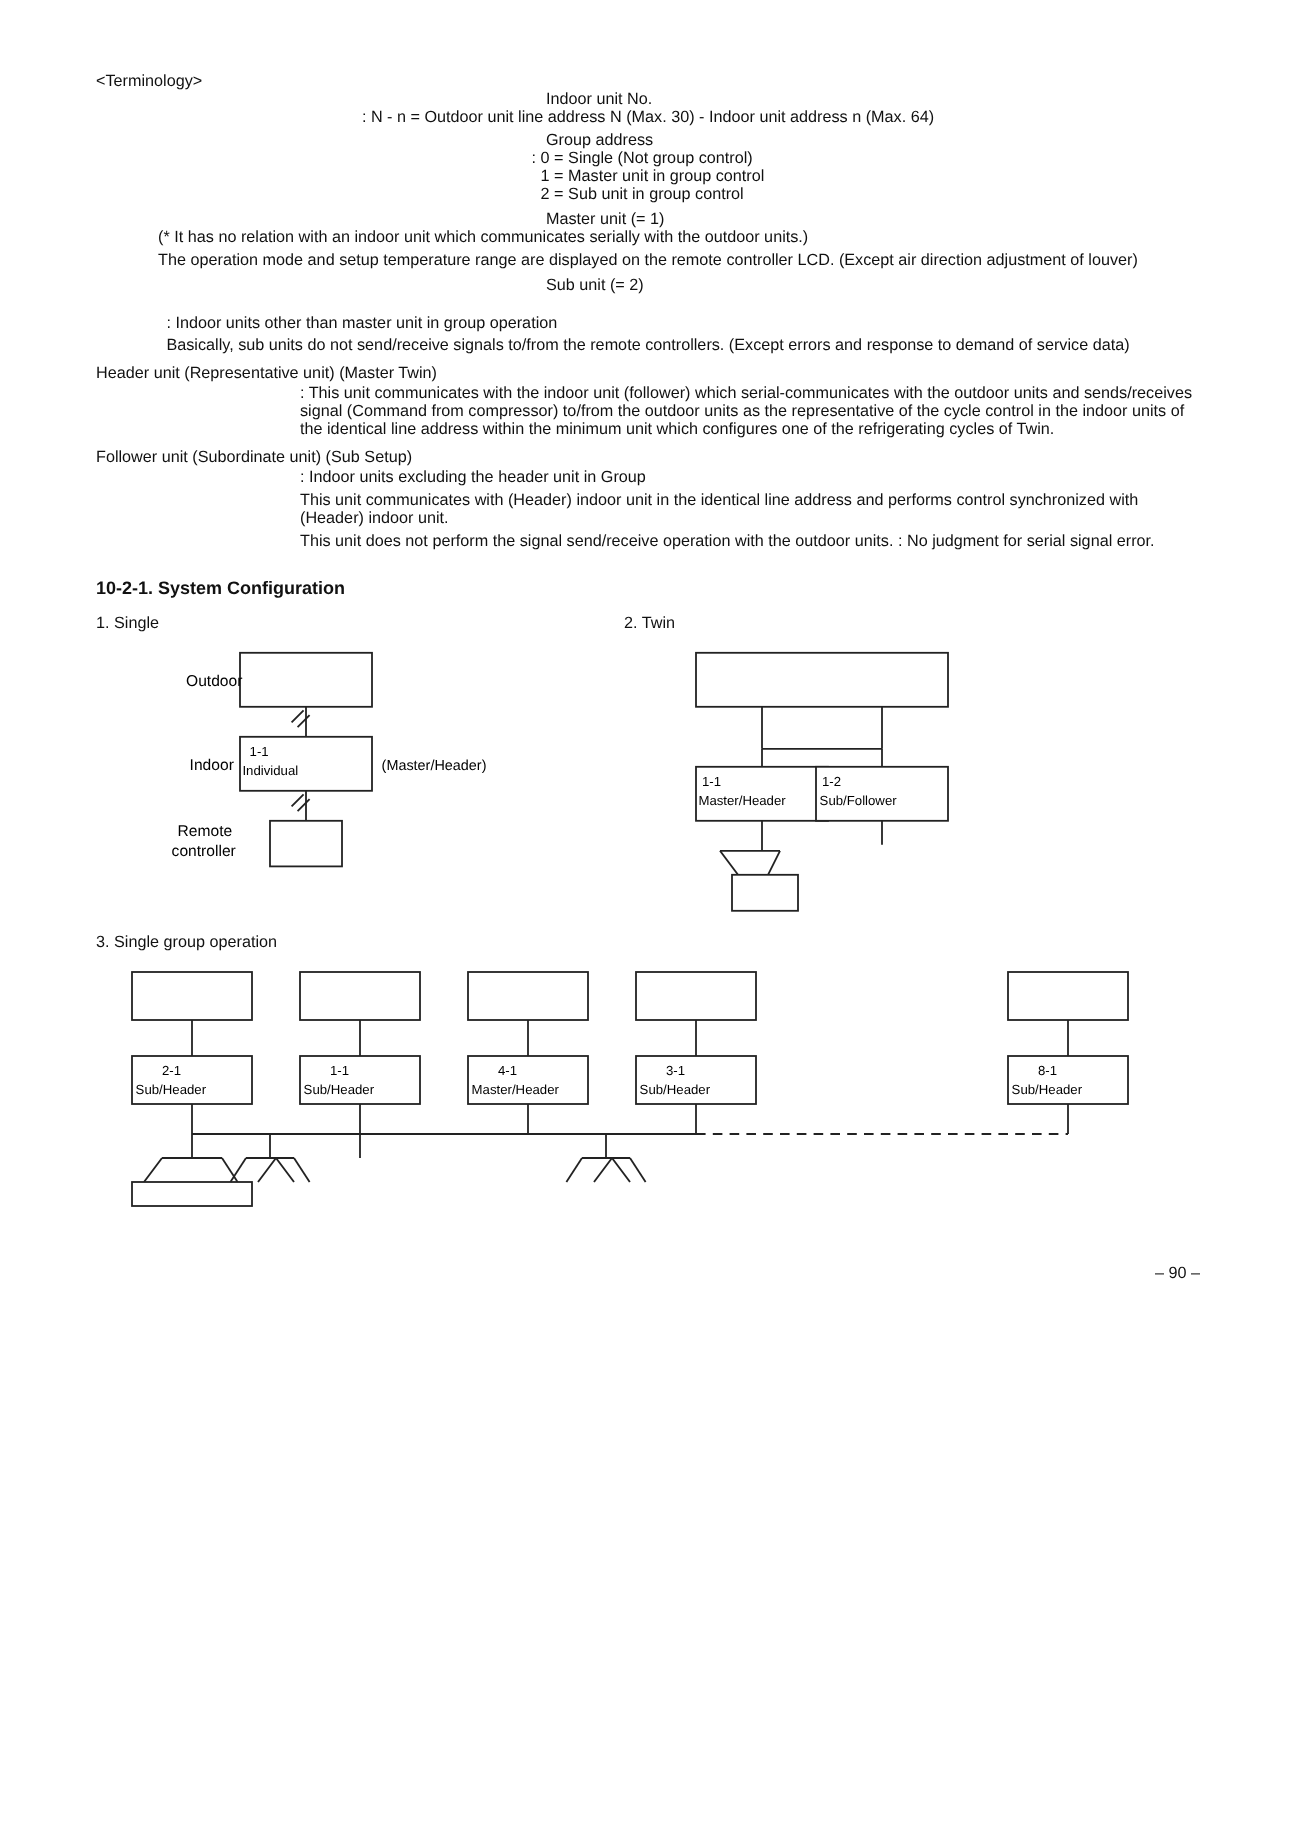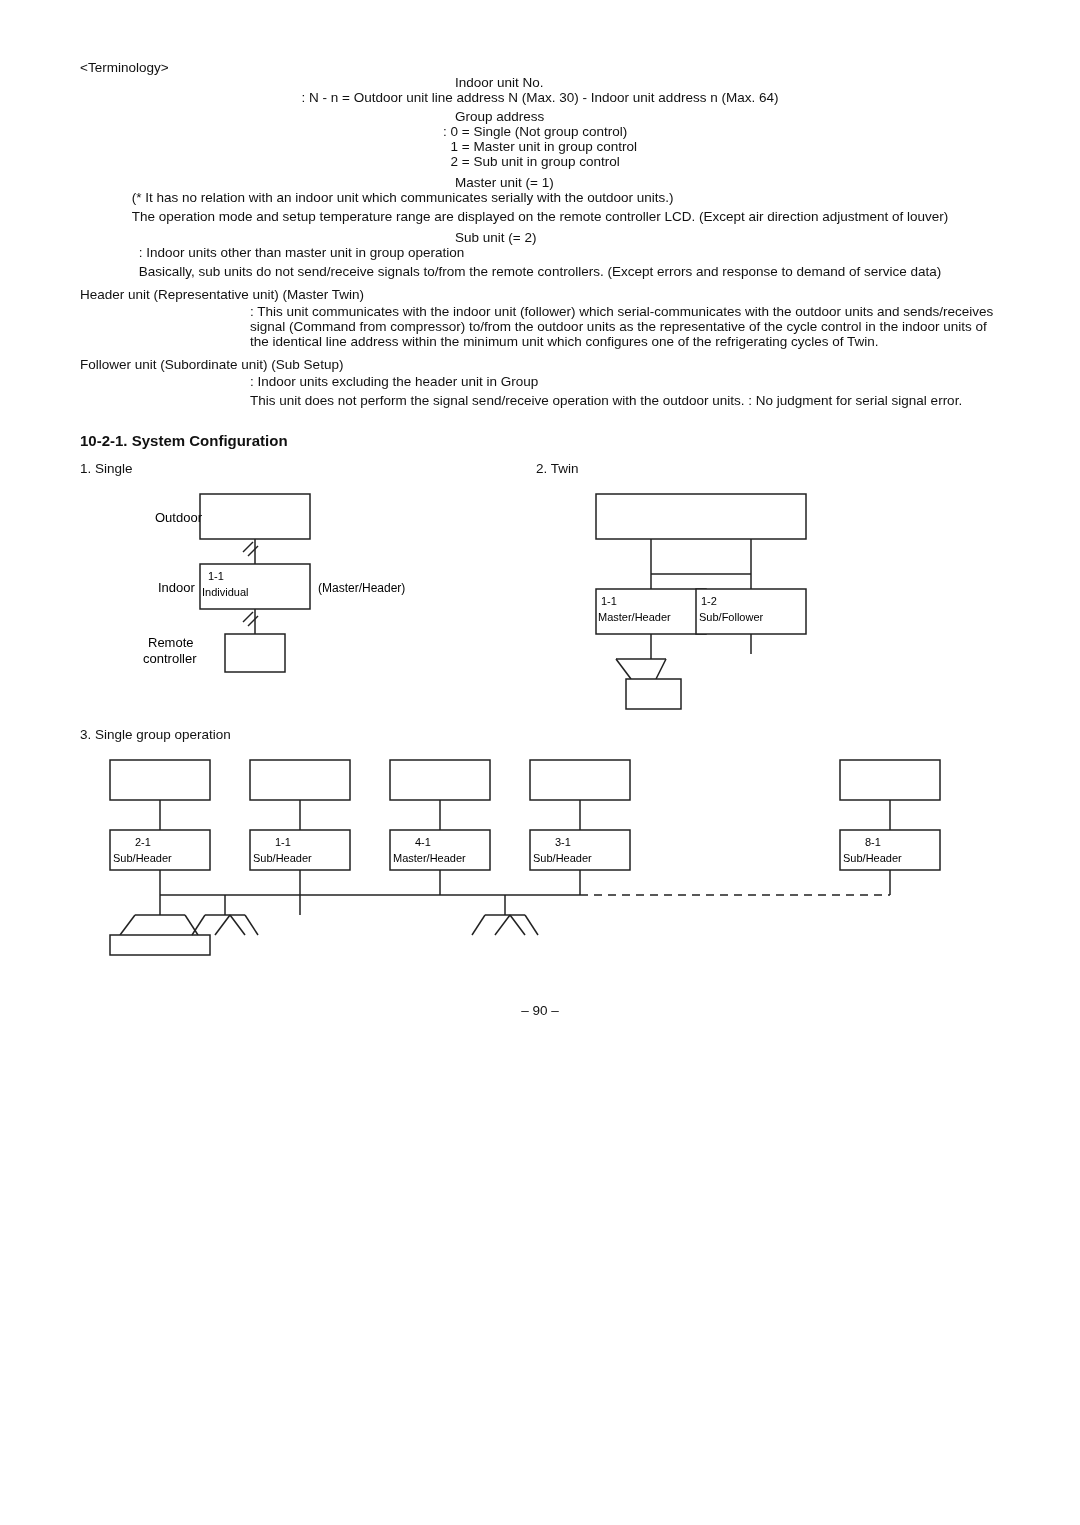--- a/index.html
+++ b/index.html
@@ -17,37 +17,37 @@
       font-weight: bold;
       margin-bottom: 14px;
     }
     .terminology-block { margin-bottom: 18px; }
     .term-row { display: flex; margin-bottom: 4px; align-items: center; flex-direction: column; }
     .term-label { min-width: 170px; font-weight: normal; }
     .term-value { flex: 1; }
     .term-value .sub-line { display: block; }
     .indent { padding-left: 170px; }
     .page-num {
-      text-align: center;
+      text-align: right;
       margin-top: 40px;
       font-size: 13.5px;
     }
     .subsection-title {
       font-size: 15px;
       font-weight: bold;
       margin: 24px 0 12px 0;
     }
     .config-number {
       font-size: 13.5px;
       margin-bottom: 8px;
     }
     svg line, svg path { stroke: #222; }
     .diagrams-wrapper {
       display: flex;
-      gap: 16px;
+      gap: 0;
       align-items: center;
       margin-bottom: 10px;
     }
     .diag-left { width: 440px; }
     .diag-right { width: 380px; }
   </style>
 </head>
 <body>
 
 <div>
@@ -71,39 +71,42 @@
     </div>
 
     <div class="term-row" style="margin-top:6px;">
       <span class="term-label">Master unit (= 1)</span>
       <span class="term-value">
         <span class="sub-line">(* It has no relation with an indoor unit which communicates serially with the outdoor units.)</span>
         <span class="sub-line" style="margin-top:4px;display:block;">The operation mode and setup temperature range are displayed on the remote controller LCD. (Except air direction adjustment of louver)</span>
       </span>
     </div>
 
-    <div class="term-row" style="margin-top:6px;">
+    <div class="term-row" style="margin-top:6px;gap:16px;">
       <span class="term-label">Sub unit (= 2)</span>
       <span class="term-value">
         <span class="sub-line">: Indoor units other than master unit in group operation</span>
         <span class="sub-line" style="margin-top:4px;display:block;">Basically, sub units do not send/receive signals to/from the remote controllers. (Except errors and response to demand of service data)</span>
       </span>
     </div>
 
     <div style="margin-top:8px;">
       <span>Header unit (Representative unit) (Master Twin)</span>
       <div class="indent" style="margin-top:2px;">
         : This unit communicates with the indoor unit (follower) which serial-communicates with the outdoor units and sends/receives signal (Command from compressor) to/from the outdoor units as the representative of the cycle control in the indoor units of the identical line address within the minimum unit which configures one of the refrigerating cycles of Twin.
       </div>
     </div>
 
     <div style="margin-top:8px;">
       <span>Follower unit (Subordinate unit) (Sub Setup)</span>
       <div class="indent" style="margin-top:2px;">
         : Indoor units excluding the header unit in Group
+      </div>
+      <div class="indent" style="margin-top:4px;">
+        This unit communicates with (Header) indoor unit in the identical line address and performs control synchronized with (Header) indoor unit.
       </div>
       <div class="indent" style="margin-top:4px;">
         This unit does not perform the signal send/receive operation with the outdoor units. : No judgment for serial signal error.
       </div>
     </div>
   </div>
 
   <div class="subsection-title">10-2-1.  System Configuration</div>
 
   <div class="diagrams-wrapper">

